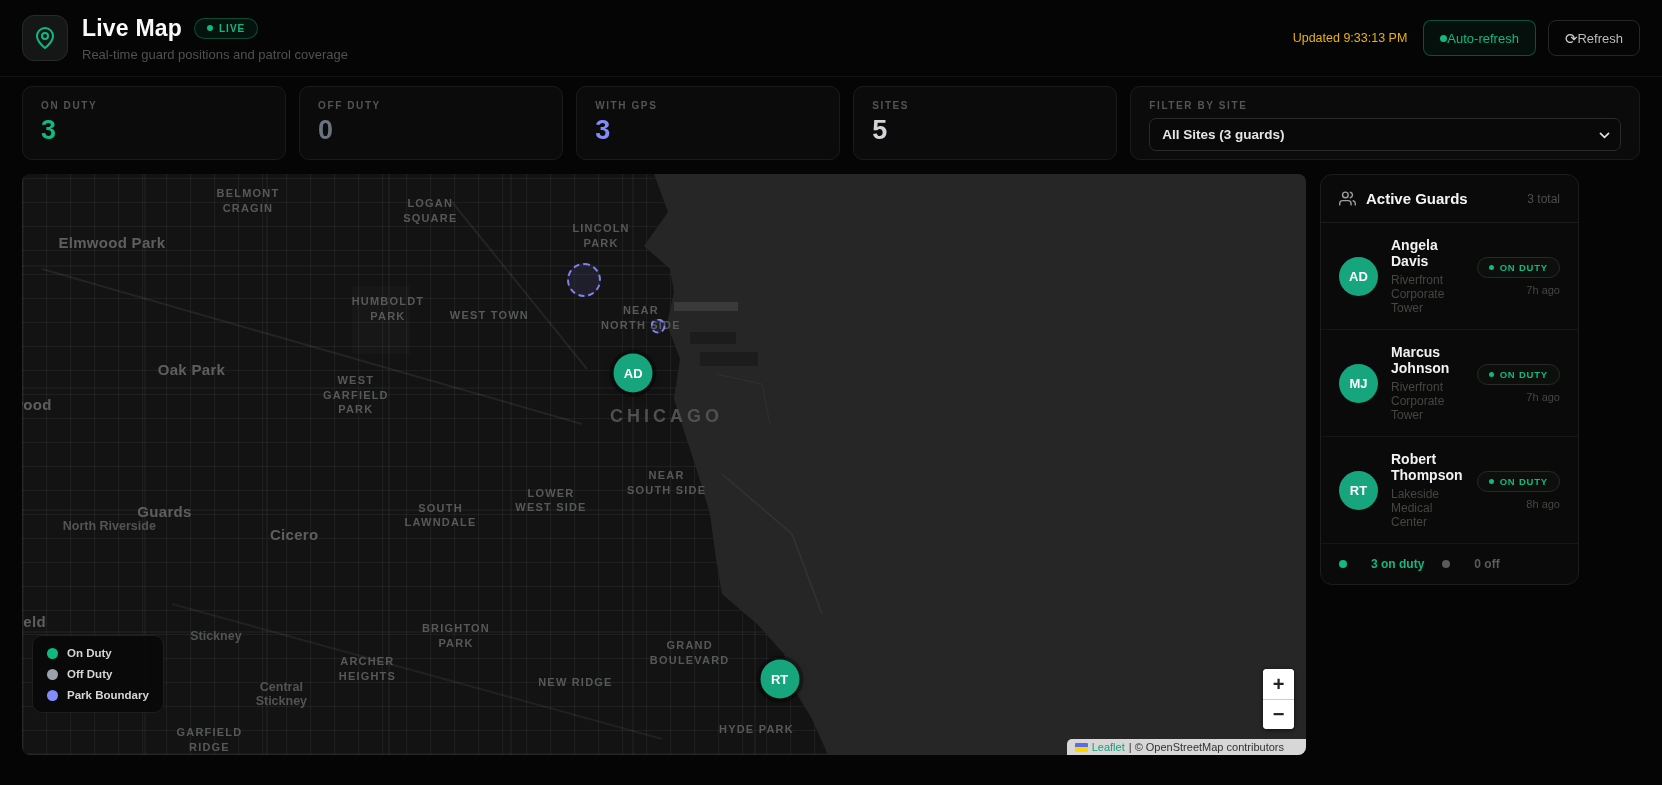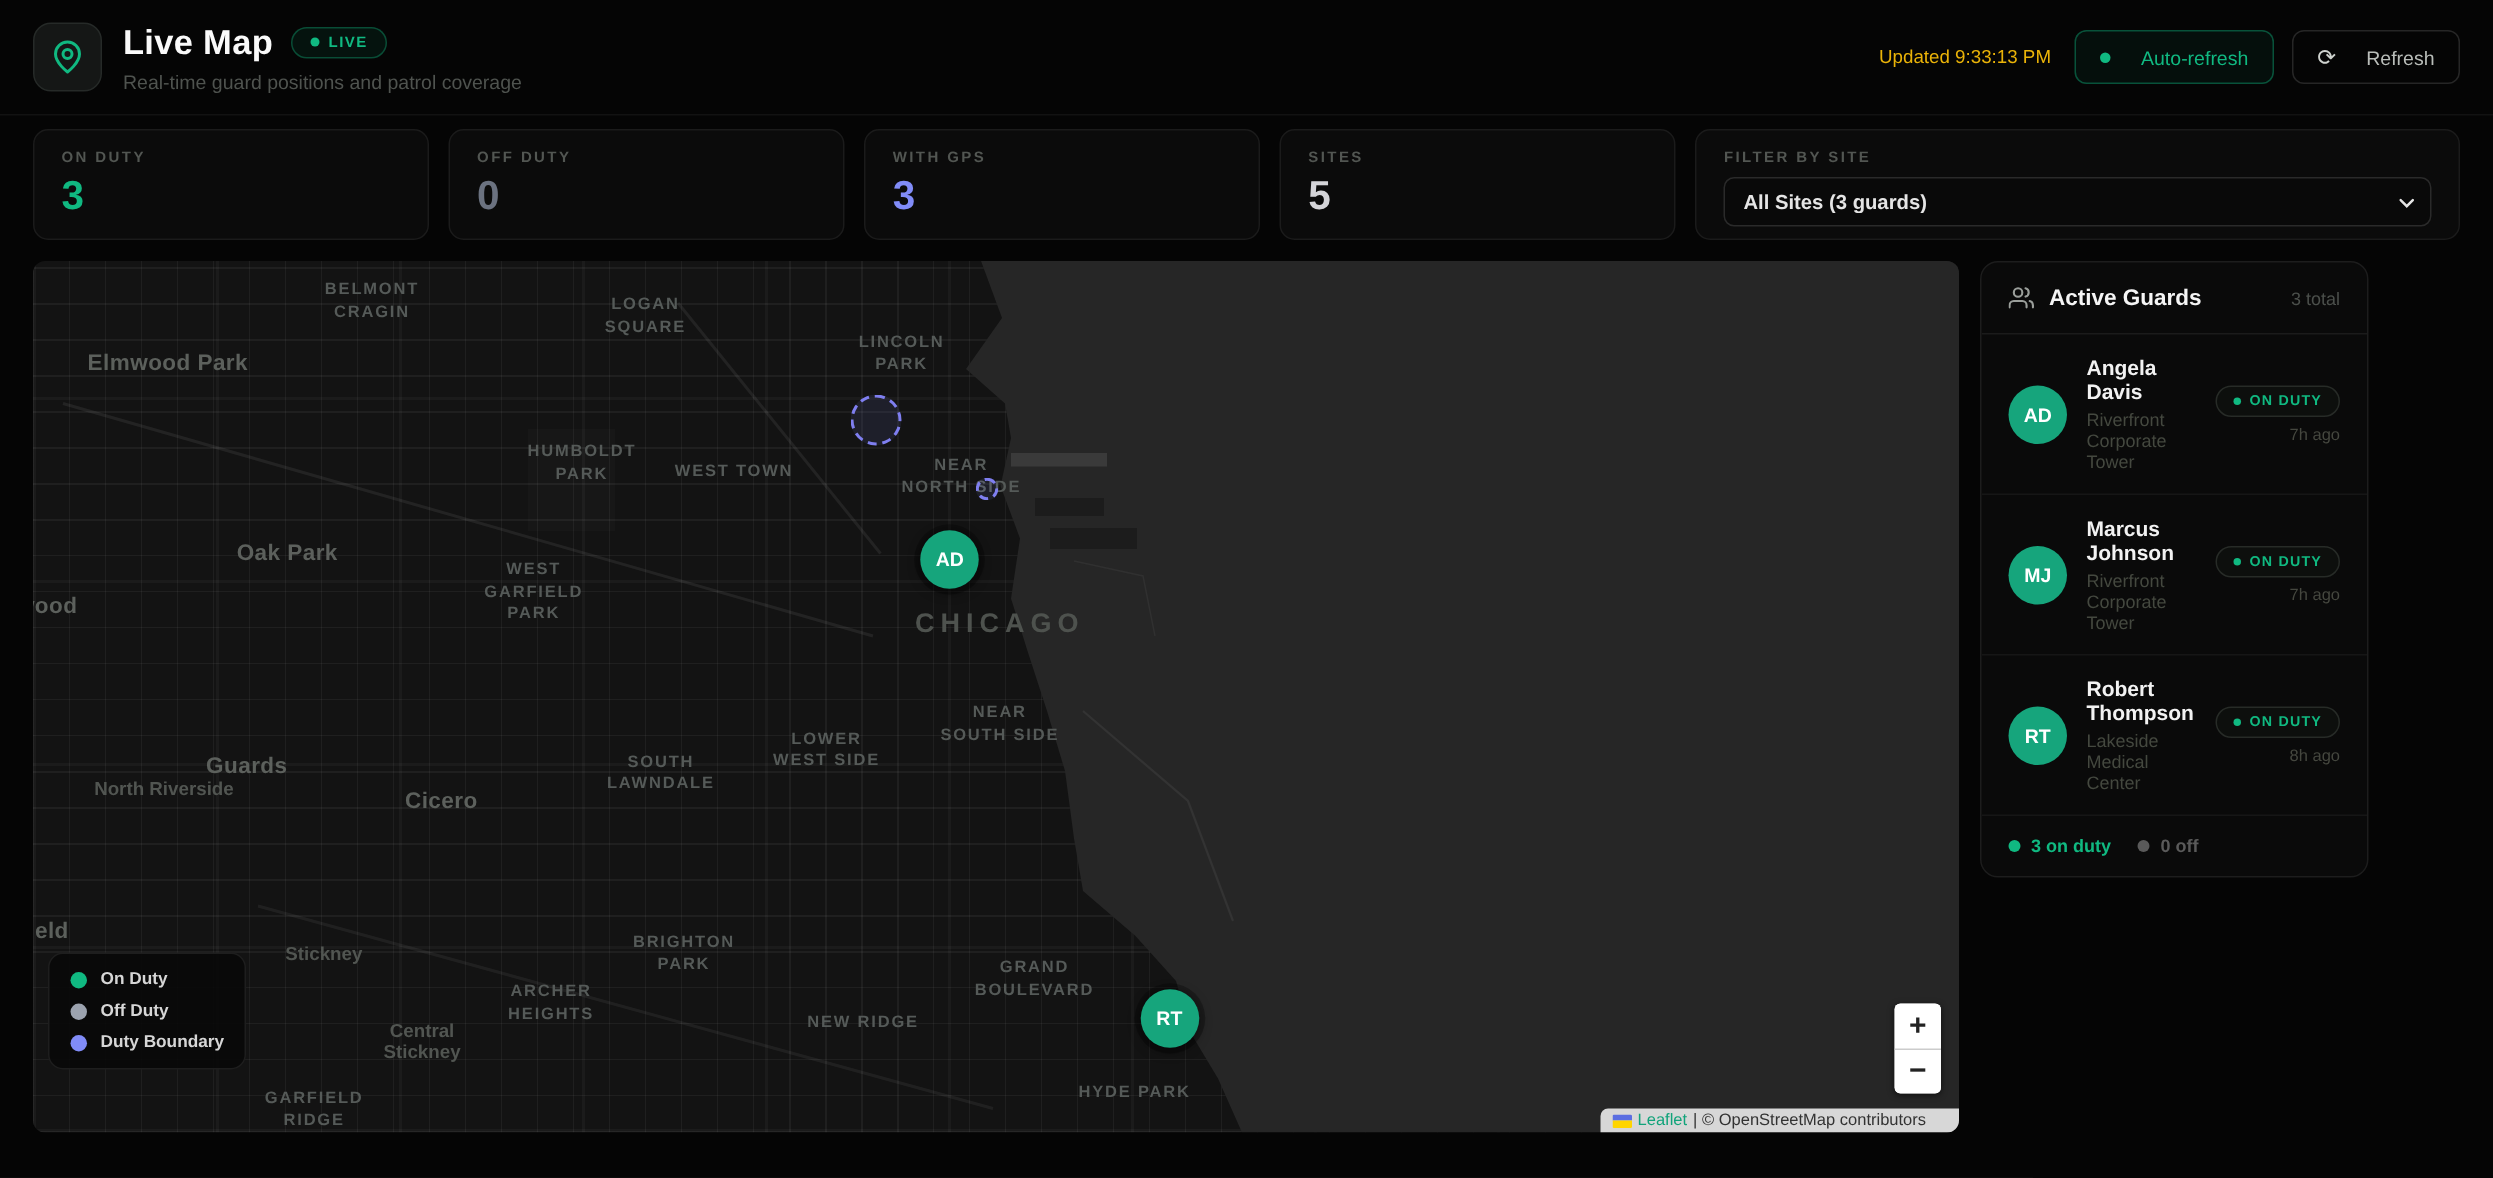--- a/index.html
+++ b/index.html
@@ -27,21 +27,21 @@
     display:inline-flex; align-items:center; gap:6px;
     padding:4px 12px; border-radius:999px;
     background:rgba(16,185,129,0.08); border:1px solid rgba(16,185,129,0.35);
     font-size:10px; font-weight:bold; letter-spacing:1px; color:#10b981;
   }
   .live-dot { width:6px; height:6px; border-radius:50%; background:#10b981; }
   .subtitle { font-size:13px; color:#4f534f; margin-top:5px; }
   .header-right { display:flex; align-items:center; gap:12px; }
   .updated-text { font-size:12.5px; color:#eab308; margin-right:4px; }
   .btn {
-    display:inline-flex; align-items:center; gap:20px; height:36px; padding:0 16px;
+    display:inline-flex; align-items:center; gap:0; height:36px; padding:0 16px;
     border-radius:8px; font-size:13px; cursor:pointer; background:transparent;
     border:1px solid #262626; color:#b9bdb9; font-family:inherit;
   }
   .btn-auto {
     border-color:rgba(16,185,129,0.4); background:rgba(16,185,129,0.06); color:#10b981;
   }
   .btn-cmd { color:#6e726e; }
   .dot-green { width:7px; height:7px; border-radius:50%; background:#10b981; }
   .refresh-glyph { font-size:15px; line-height:1; color:#cfd3cf; }
   
@@ -147,21 +147,21 @@
   .guard-site { font-size:12px; color:#44483f; margin-top:4px; }
   .guard-meta { display:flex; flex-direction:column; align-items:flex-end; gap:6px; }
   .onduty-badge {
     display:inline-flex; align-items:center; gap:6px; padding:4px 11px;
     border:1px solid #272b27; border-radius:999px; background:#0d0f0d;
     font-size:9.5px; font-weight:bold; letter-spacing:0.8px; color:#10b981;
   }
   .badge-dot { width:5px; height:5px; border-radius:50%; background:#10b981; }
   .guard-ago { font-size:11px; color:#45473f; }
   .sidebar-footer { display:flex; align-items:center; gap:18px; padding:13px 18px; }
-  .footer-item { display:flex; align-items:center; gap:7px; font-size:12px; font-weight:bold; }
+  .footer-item { display:flex; align-items:center; gap:24px; font-size:12px; font-weight:bold; }
   .footer-on { color:#10b981; }
   .footer-off { color:#5a5a5a; }
 </style>
 </head>
 <body>
 
 <div class="header">
   <div class="header-left">
     <div class="app-icon">
       <svg width="24" height="24" viewBox="0 0 24 24" fill="none" stroke="#10b981" stroke-width="2" stroke-linecap="round" stroke-linejoin="round">
@@ -245,21 +245,21 @@
         <div class="legend-item">
           <span class="legend-dot" style="background: rgb(16, 185, 129);"></span>
           <span>On Duty</span>
         </div>
         <div class="legend-item">
           <span class="legend-dot" style="background: rgb(156, 163, 175);"></span>
           <span>Off Duty</span>
         </div>
         <div class="legend-item">
           <span class="legend-dot" style="background: rgb(129, 140, 248);"></span>
-          <span>Duty Boundary</span>
+          <span>Park Boundary</span>
         </div>
       </div>
     <div class="zoom-ctrl">
       <button class="zoom-btn">+</button>
       <button class="zoom-btn">−</button>
     </div>
     <div class="attribution">
       <span class="attr-flag">
           <span style="background:#5b6ee1"></span>
           <span style="background:#ffd500"></span>

